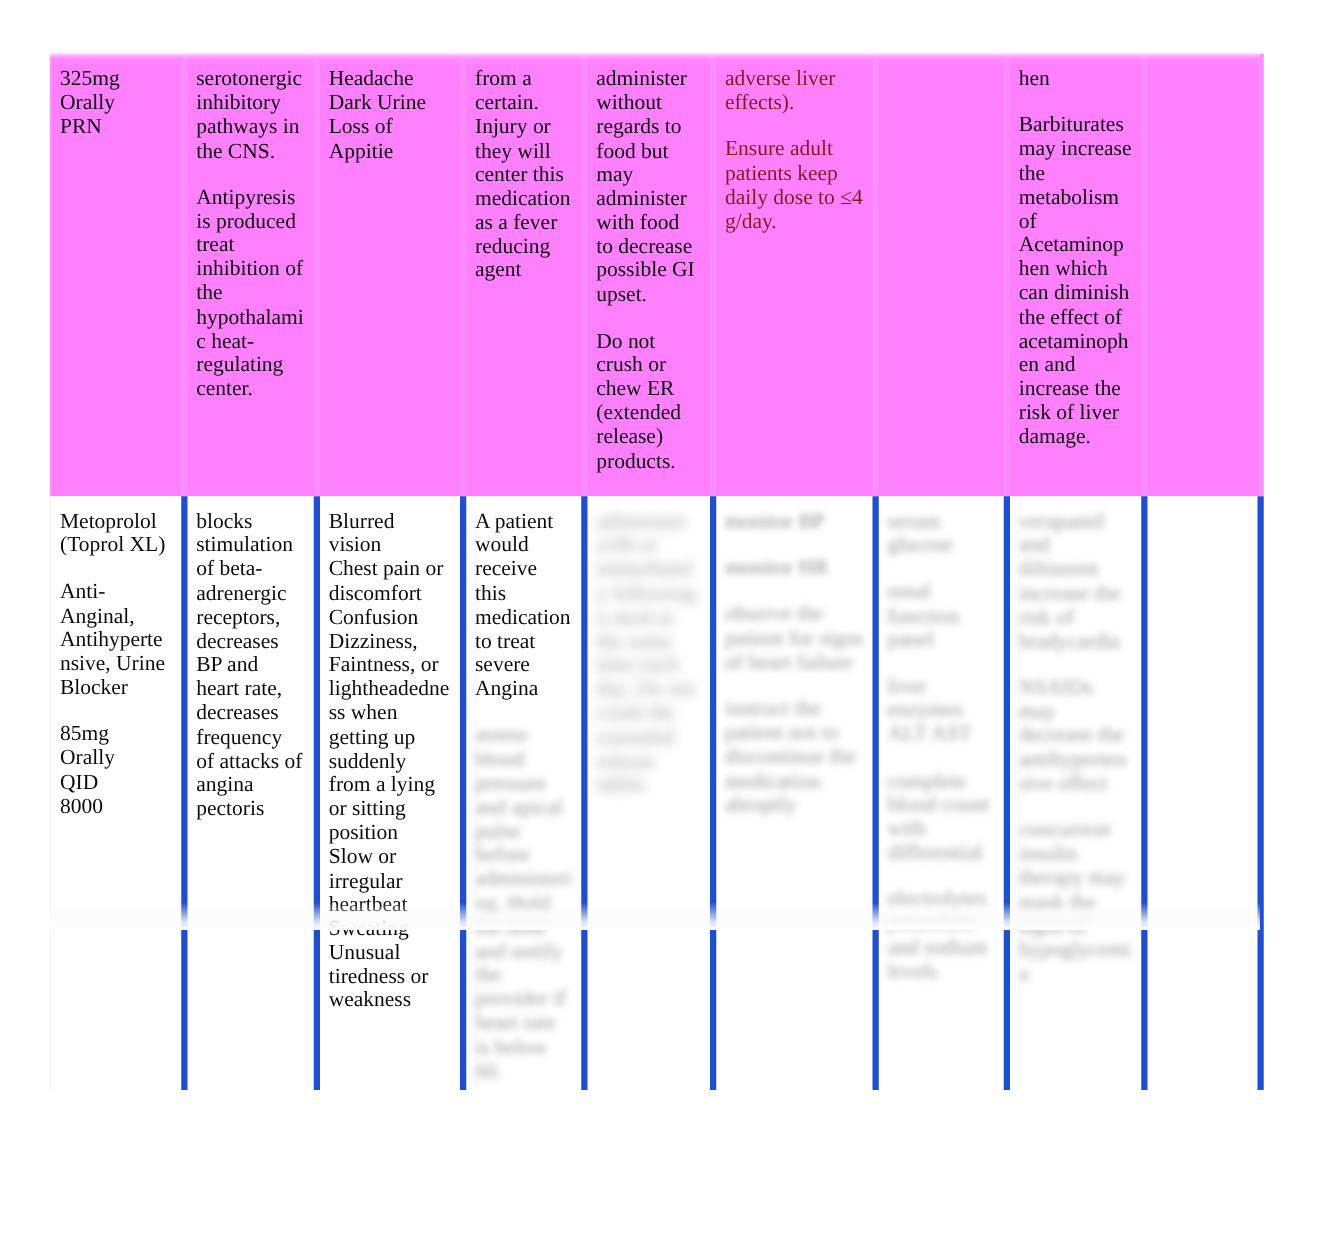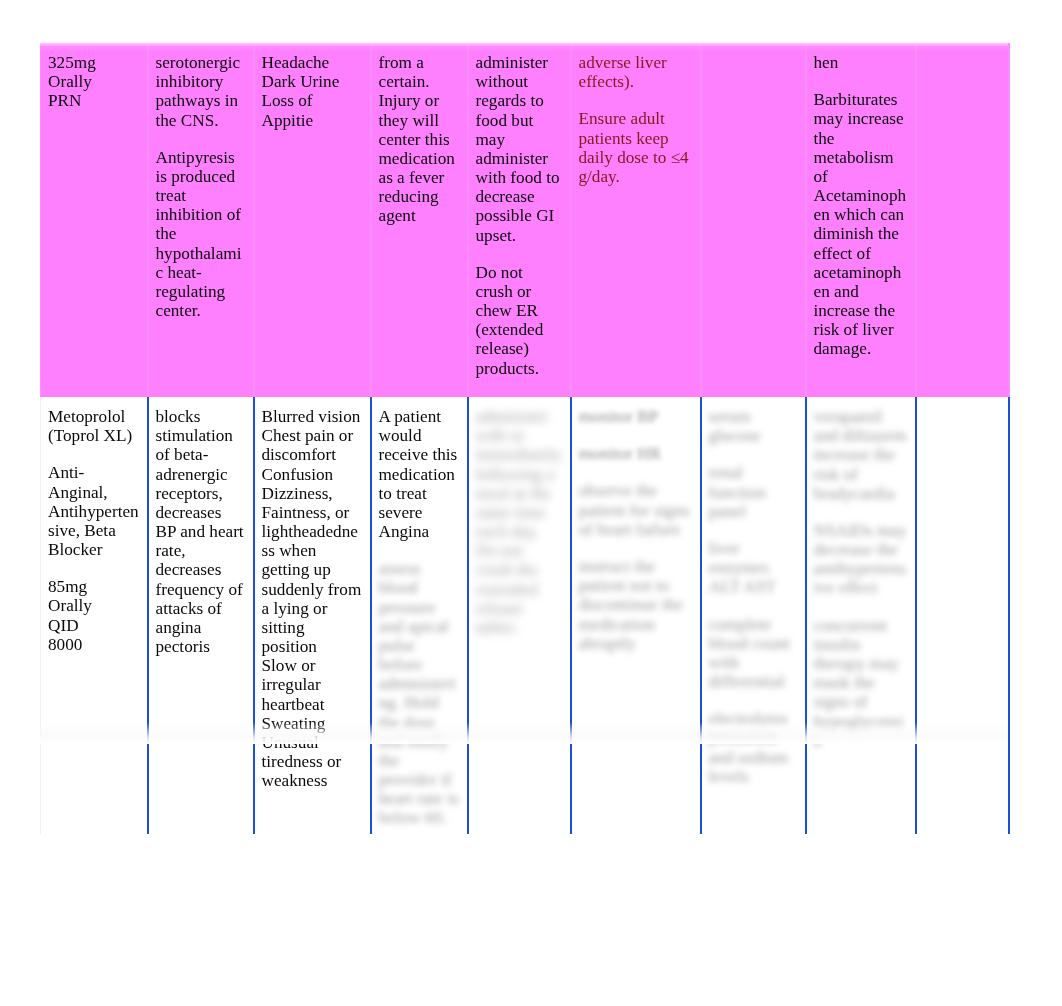--- a/index.html
+++ b/index.html
@@ -35,21 +35,21 @@
     table-layout: fixed;
   }
 
   .drug-table td {
     vertical-align: top;
     padding: 10px 7px 6px 7px;
     font-size: 17.2px;
     line-height: 1.115;
     color: #0a0a0a;
     border-left: 1px solid #f1f1f1;
-    border-right: 2px solid #1d4ed8;
+    border-right: 5px solid #1d4ed8;
     word-wrap: break-word;
     overflow-wrap: break-word;
   }
 
   
   .c1 { width: 107px; }
   .c2 { width: 106px; }
   .c3 { width: 117px; }
   .c4 { width: 97px; }
   .c5 { width: 103px; }
@@ -191,21 +191,21 @@
 
         <td>
           <div class="p"></div>
         </td>
       </tr>
 
       <tr class="row-normal">
         <td>
           <div class="p">Metoprolol
 (Toprol XL)</div>
-          <div class="p">Anti-Anginal, Antihypertensive, Beta Blocker</div>
+          <div class="p">Anti-Anginal, Antihypertensive, Urine Blocker</div>
           <div class="p">85mg
 Orally
 QID
 8000</div>
         </td>
 
         <td>
           <div class="p">blocks stimulation of beta-adrenergic receptors, decreases BP and heart rate, decreases frequency of attacks of angina pectoris</div>
         </td>
 

